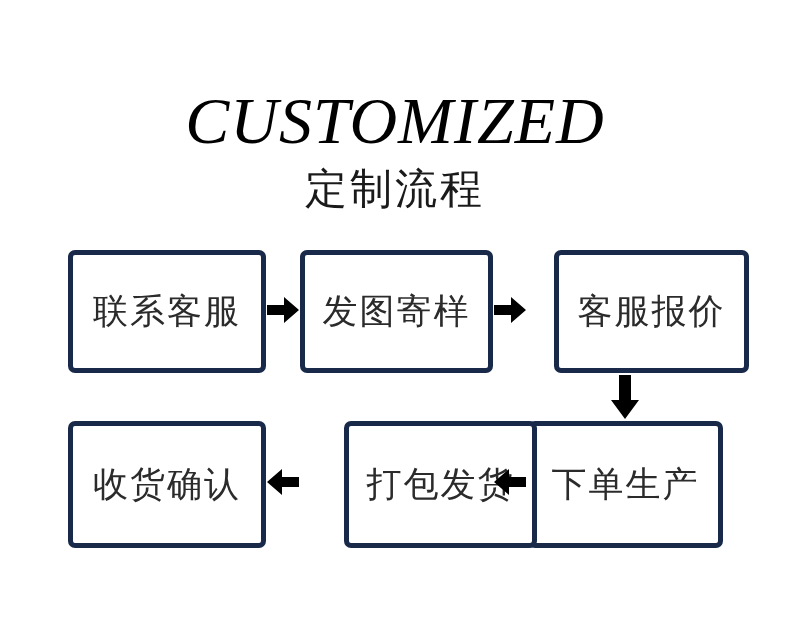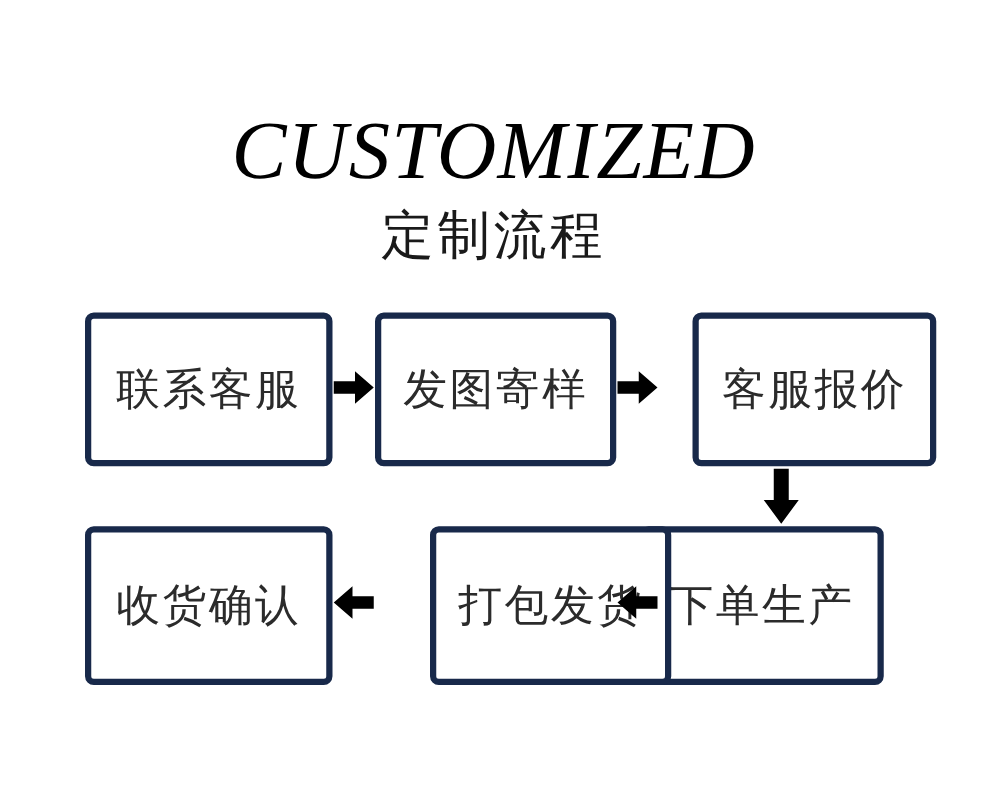--- a/index.html
+++ b/index.html
@@ -70,21 +70,21 @@
     letter-spacing: 2px;
     color: #2b2b2b;
     white-space: nowrap;
   }
 
   
   #node-0 { left: 68px;  top: 250px; width: 198px; height: 123px; }
   #node-1 { left: 300px; top: 250px; width: 193px; height: 123px; }
   #node-2 { left: 528px; top: 250px; width: 195px; height: 123px; margin-left: 26px; }
   
-  #node-3 { left: 512px; top: 421px; width: 195px; height: 127px; }
+  #node-3 { left: 528px; top: 421px; width: 195px; height: 127px; }
   #node-4 { left: 300px; top: 421px; width: 193px; height: 127px; margin-left: 44px; }
   #node-5 { left: 68px;  top: 421px; width: 198px; height: 127px; }
 
   
   .arrow {
     position: absolute;
   }
   .arrow svg { display: block; }
 
   #arrow-0 { left: 266px; top: 293px; }

